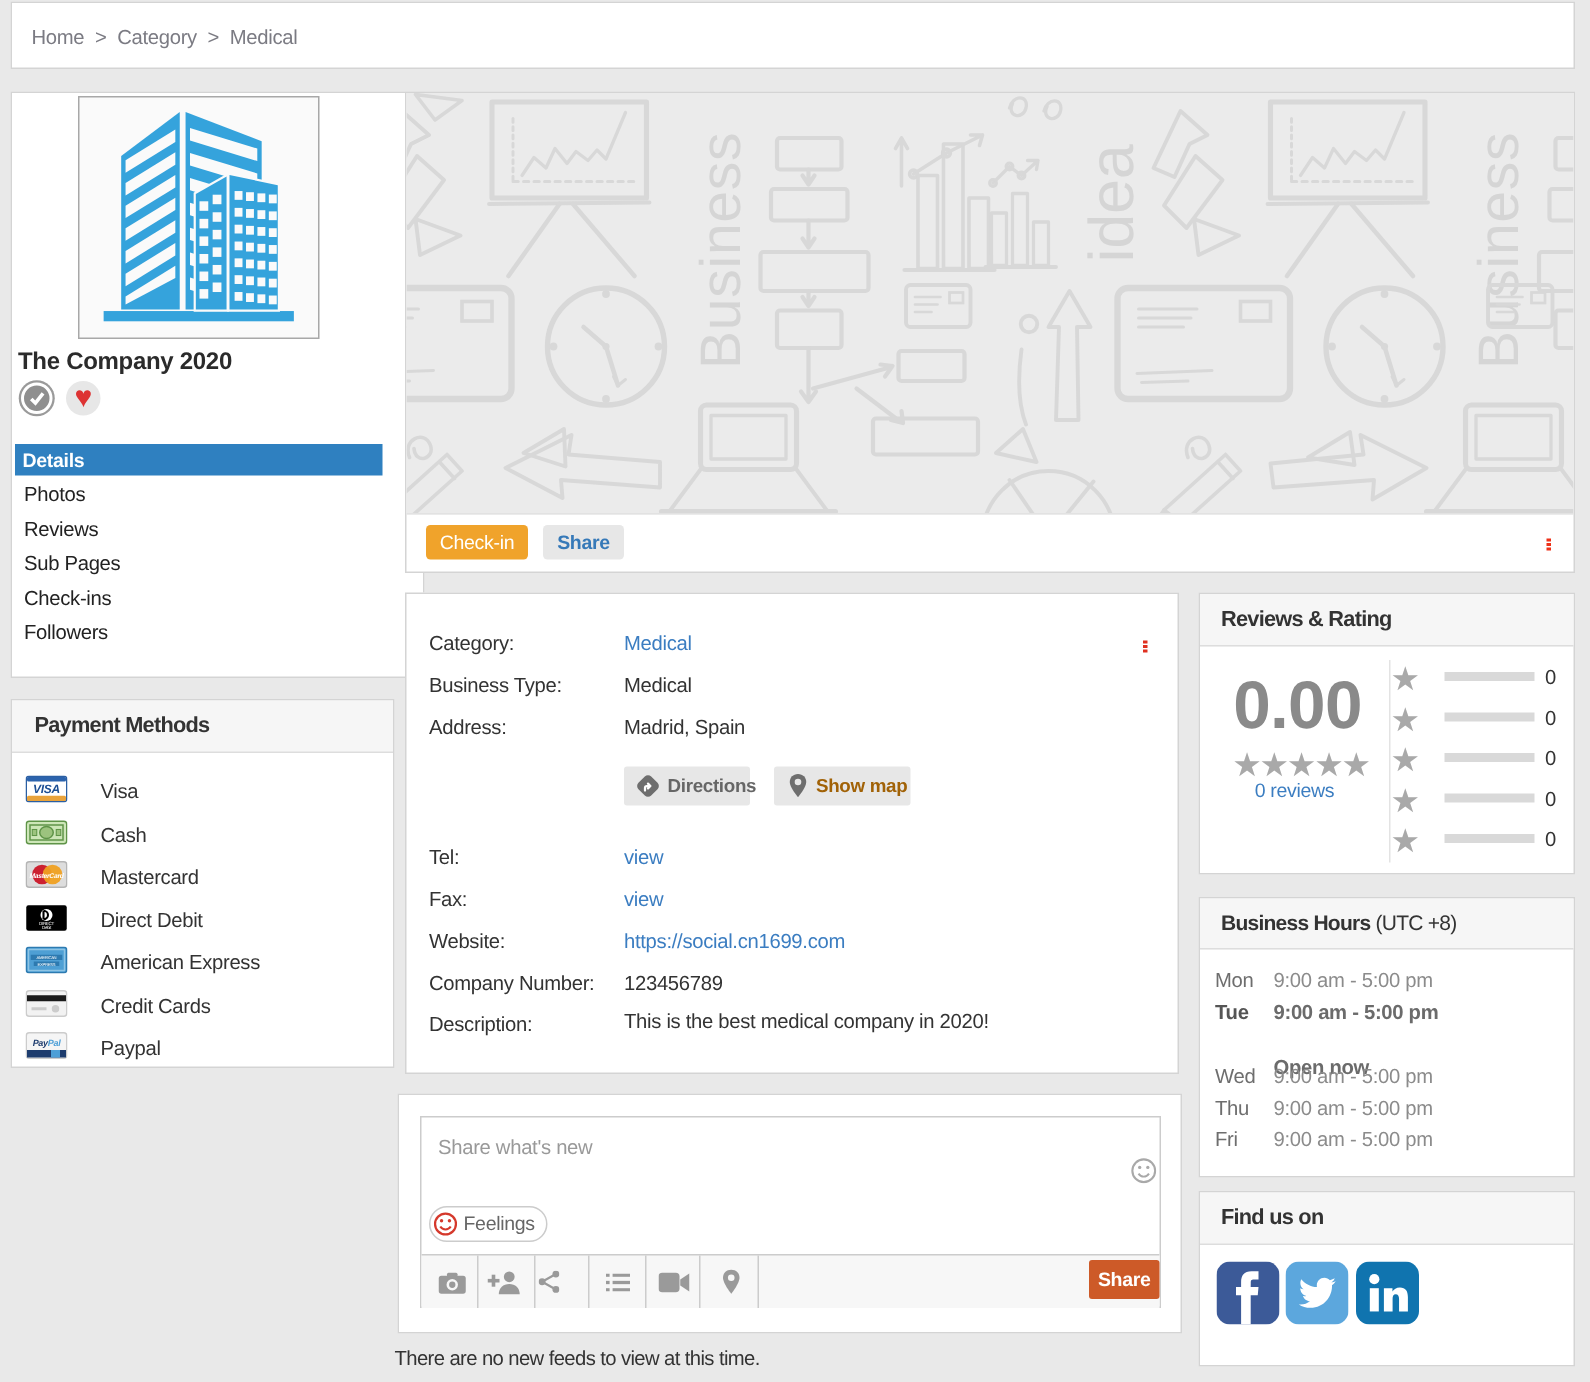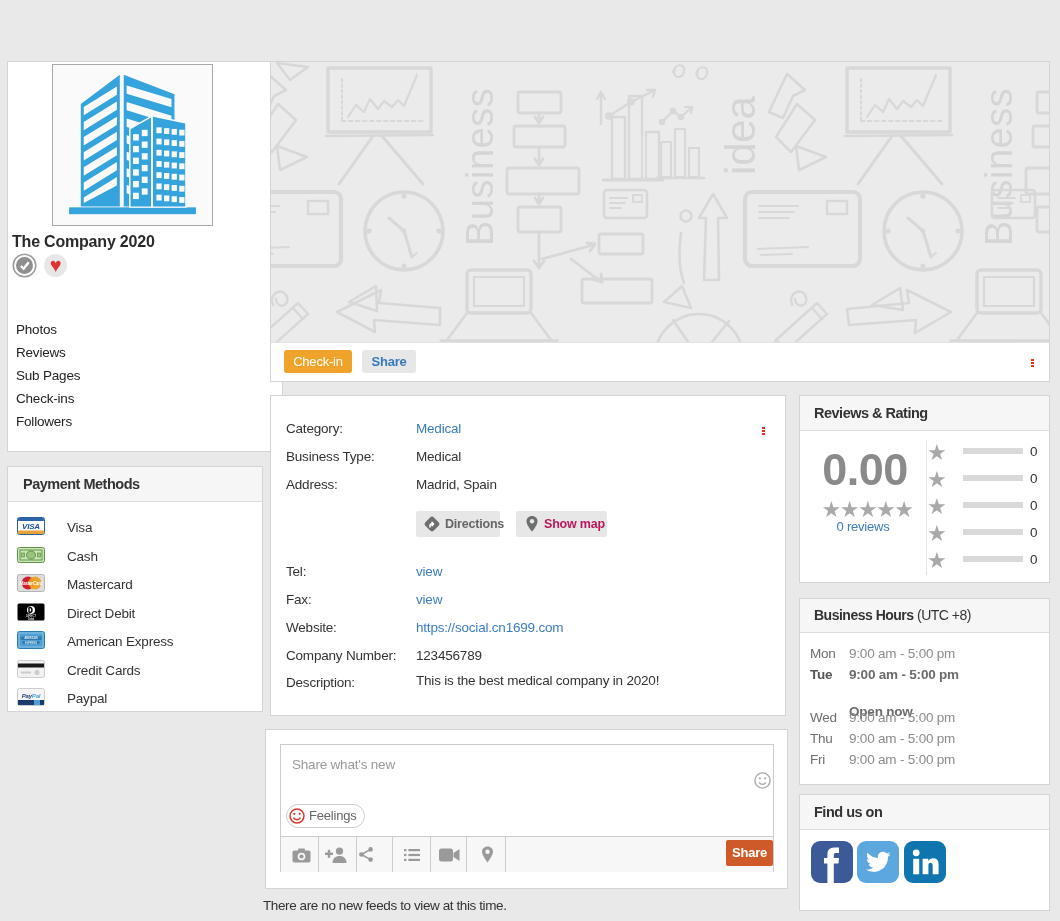--- a/index.html
+++ b/index.html
@@ -20,20 +20,23 @@
 .hday { position:absolute; left:10px; color:#6e6e6e; }
 .htime { position:absolute; left:49px; }
 .rst { position:absolute; left:0px; top:2px; font-size:22px; color:#a9a9a9; }
 .rbar { position:absolute; left:36px; top:10px; width:60px; height:6px; background:#d9d9d9; }
 .rnum { position:absolute; left:103px; top:6px; font-size:13.5px; color:#333; }
 </style>
 </head>
 <body>
 <div id="page">
 
+<div class="box" style="left:7px; top:1px; width:1043px; height:45px;">
+  <div class="abs" style="left:13px; top:15px; font-size:13.5px; color:#7b7b83;">Home&nbsp; &gt; &nbsp;Category&nbsp; &gt; &nbsp;Medical</div>
+</div>
 
 <div class="box" style="left:7px; top:61px; width:276px; height:391px;">
   <div class="abs" style="left:44px; top:2px; width:161px; height:162px; border:1px solid #a8a8a8; background:#fafafa;">
     <svg width="159" height="160" viewBox="0 0 160 164" style="position:absolute; left:0; top:-3px;">
       <defs>
         <clipPath id="lf">
               <polygon points="27,43 67,13 67,148 27,148"></polygon>
             </clipPath>
         <clipPath id="rf">
               <polygon points="71,13 123,33 123,148 71,148"></polygon>
@@ -106,20 +109,21 @@
       </g>
     </svg>
   </div>
   <div class="abs" style="left:4px; top:171px; font-size:16px; font-weight:bold; color:#2b2b2b;">The Company 2020</div>
   <div class="abs" style="left:6px; top:193px; width:21px; height:21px; border-radius:50%; background:#8f8f8f; border:2px solid #fff; box-shadow:0 0 0 1.5px #9a9a9a;"></div>
   <svg class="abs" style="left:11px; top:198px;" width="12" height="12" viewBox="0 0 13 13">
         <path d="M2 6.5 L5 9.5 L10.5 2.5" stroke="#fff" stroke-width="2.6" fill="none"></path>
       </svg>
   <div class="abs" style="left:36px; top:192px; width:23px; height:23px; border-radius:50%; background:#e7e7e7; text-align:center; font-size:20px; line-height:22px; color:#dd3333;">♥</div>
 
+  <div class="abs" style="left:2px; top:234px; width:245px; height:21px; background:#2f80c0; color:#fff; font-weight:bold; font-size:13px; line-height:21px; padding-left:5px;">Details</div>
   <div class="abs" style="left:8px; top:260px; font-size:13.5px; color:#222;">Photos</div>
   <div class="abs" style="left:8px; top:283px; font-size:13.5px; color:#222;">Reviews</div>
   <div class="abs" style="left:8px; top:306px; font-size:13.5px; color:#222;">Sub Pages</div>
   <div class="abs" style="left:8px; top:329px; font-size:13.5px; color:#222;">Check-ins</div>
   <div class="abs" style="left:8px; top:352px; font-size:13.5px; color:#222;">Followers</div>
 </div>
 
 <div class="box" style="left:7px; top:466px; width:256px; height:246px;">
   <div class="hdr abs" style="left:0; top:0; width:100%; height:35px; font-size:14.5px; line-height:34px; padding-left:15px;">Payment Methods</div>
   <div class="pr" style="top:50px;">
@@ -354,21 +358,21 @@
           <rect x="2" y="2" width="12" height="12" rx="3" transform="rotate(45 8 8)" fill="#6e6e6e"></rect>
           <path d="M6 11 L6 9.2 Q6 8 7.2 8 L9.6 8 M9.6 8 L8 6.4 M9.6 8 L8 9.6" stroke="#fff" stroke-width="1.5" fill="none" stroke-linecap="round" stroke-linejoin="round"></path>
         </svg>
     <span style="position:absolute;left:29px;top:6px;font-size:12.5px;font-weight:bold;color:#666;">Directions</span>
   </div>
   <div class="abs" style="left:245px; top:115px; width:91px; height:26px; background:#e7e7e7; border-radius:2px;">
     <svg style="position:absolute;left:9px;top:4px;" width="14" height="18" viewBox="0 0 14 18">
           <path d="M7 1 C3.7 1 1.5 3.4 1.5 6.4 C1.5 10.2 7 16.5 7 16.5 C7 16.5 12.5 10.2 12.5 6.4 C12.5 3.4 10.3 1 7 1 Z" fill="#6e6e6e"></path>
           <circle cx="7" cy="6.3" r="2.2" fill="#e7e7e7"></circle>
         </svg>
-    <span style="position:absolute;left:28px;top:6px;font-size:12.5px;font-weight:bold;color:#be185d;">Show map</span>
+    <span style="position:absolute;left:28px;top:6px;font-size:12.5px;font-weight:bold;color:#a16207;">Show map</span>
   </div>
   <div class="dl" style="top:168px;">Tel:</div>
       <div class="dv blue" style="top:168px;">view</div>
   <div class="dl" style="top:196px;">Fax:</div>
       <div class="dv blue" style="top:196px;">view</div>
   <div class="dl" style="top:224px;">Website:</div>
       <div class="dv blue" style="top:224px;">https://social.cn1699.com</div>
   <div class="dl" style="top:252px;">Company Number:</div>
       <div class="dv" style="top:252px;">123456789</div>
   <div class="dl" style="top:279px;">Description:</div>

